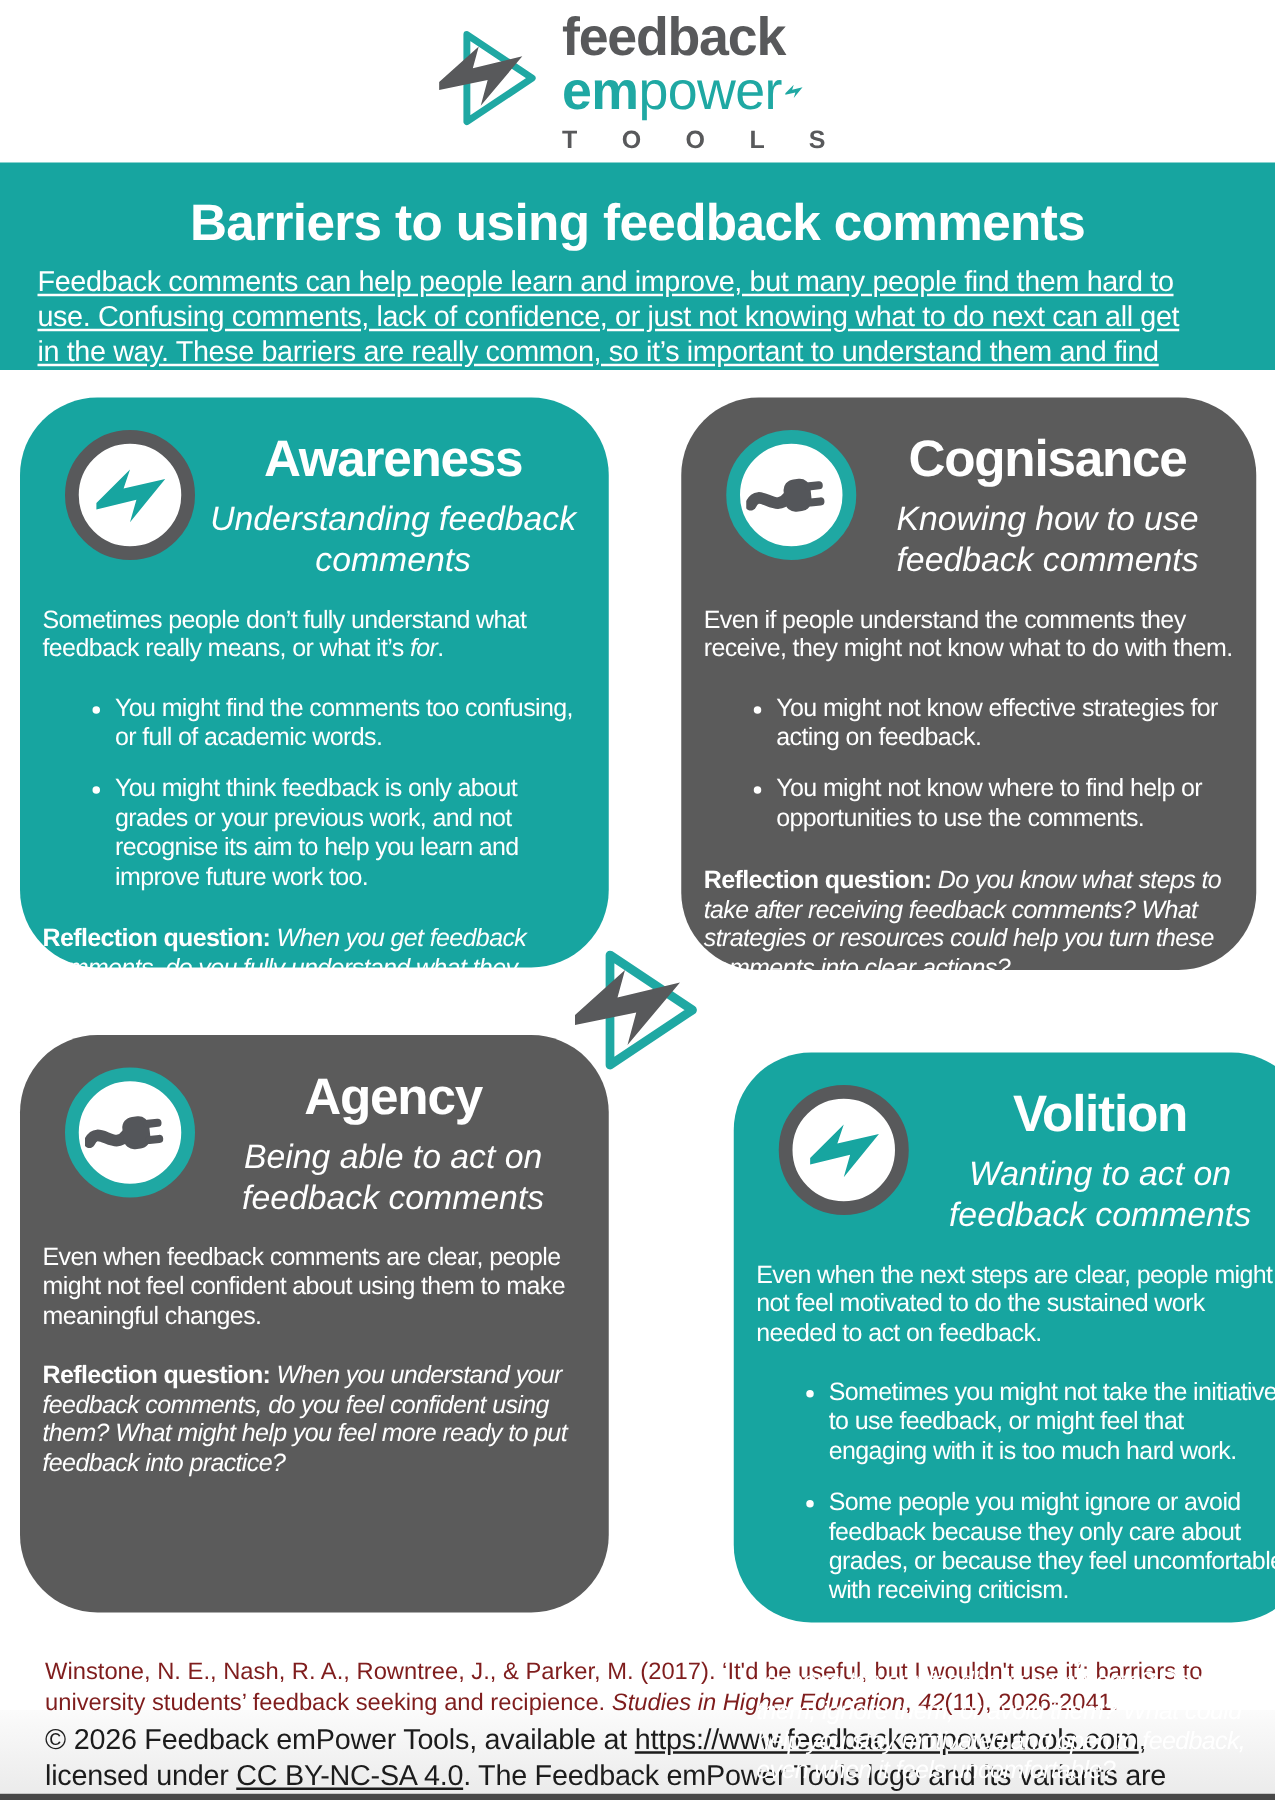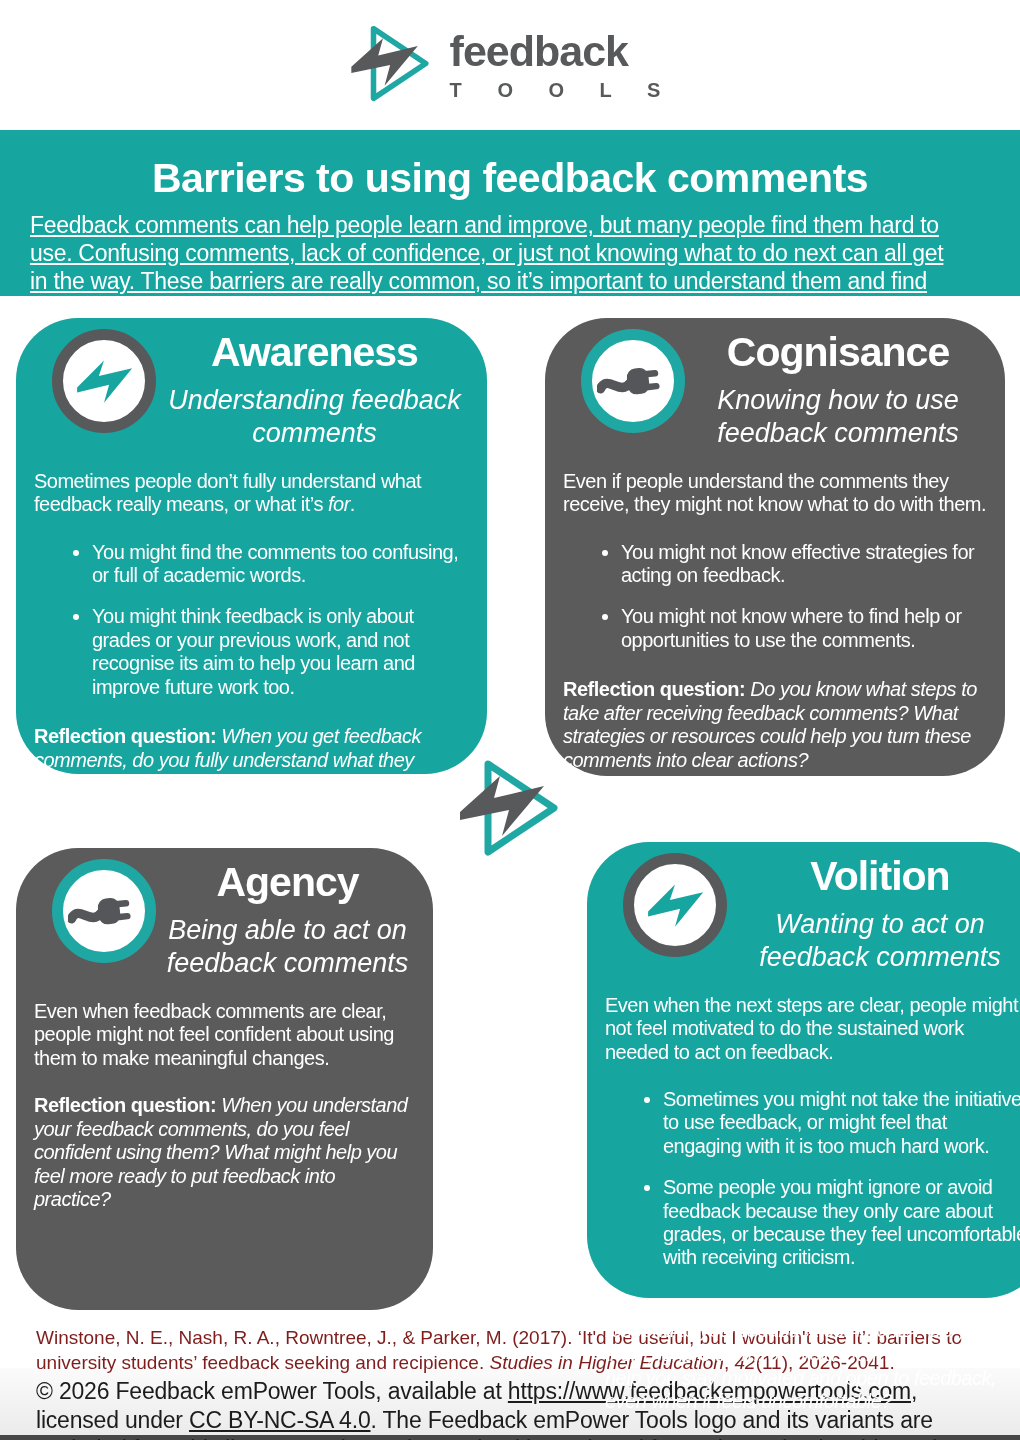--- a/index.html
+++ b/index.html
@@ -65,24 +65,24 @@
   .cards { position: relative; height: 1016px; }
   .card {
     position: absolute;
     border-radius: 62px;
     color: #ffffff;
   }
   .card.teal { background: #17A5A0; }
   .card.gray { background: #5B5B5B; }
   #card-awareness  { left: 16px;  top: 22px;  width: 471px; height: 456px; }
   #card-cognisance { left: 545px; top: 22px;  width: 460px; height: 458px; }
-  #card-agency     { left: 16px;  top: 552px; width: 417px; height: 462px; }
+  #card-agency     { left: 16px;  top: 532px; width: 471px; height: 462px; }
   #card-volition   { left: 545px; top: 546px; width: 460px; height: 456px; margin-left: 42px; }
 
-  .card-header { display: flex; padding: 11px 14px 0 36px; }
+  .card-header { display: flex; padding: 26px 14px 0 36px; }
   .icon-circle {
     flex: 0 0 auto;
     width: 104px; height: 104px;
     border-radius: 50%;
     background: #ffffff;
     border-width: 11px; border-style: solid;
     display: flex; align-items: center; justify-content: center;
   }
   .ring-gray { border-color: #58595B; }
   .ring-teal { border-color: #1FA8A3; }
@@ -144,20 +144,27 @@
 
 <div class="header">
   <div class="logo-mark">
     <svg width="95" height="95" viewBox="0 0 120 120" aria-hidden="true">
       <path d="M36 16 L102 60 L36 104 Z" fill="#ffffff" stroke="#1FA8A3" stroke-width="7" stroke-linejoin="round" stroke-linecap="round"></path>
       <polygon fill="#58595B" points="8,64 48,28 42,50 92,38 50,88 57,62 8,72"></polygon>
     </svg>
   </div>
   <div class="logo-text">
     <span class="logo-feedback">feedback</span>
+    <span class="logo-empower">
+        <span class="em">em</span>
+        <span class="power">power</span>
+        <svg width="16" height="16" viewBox="0 0 100 100" style="margin-left:2px">
+          <polygon fill="#1FA8A3" points="8,60 50,18 42,42 94,30 50,84 58,56 8,68"></polygon>
+        </svg>
+      </span>
     <span class="logo-tools">T O O L S</span>
   </div>
 </div>
 
 <div class="banner">
   <h1>Barriers to using feedback comments</h1>
   <p>Feedback comments can help people learn and improve, but many people find them hard to use. Confusing comments, lack of confidence, or just not knowing what to do next can all get in the way. These barriers are really common, so it’s important to understand them and find ways to overcome them.</p>
 </div>
 
 <div class="cards">

